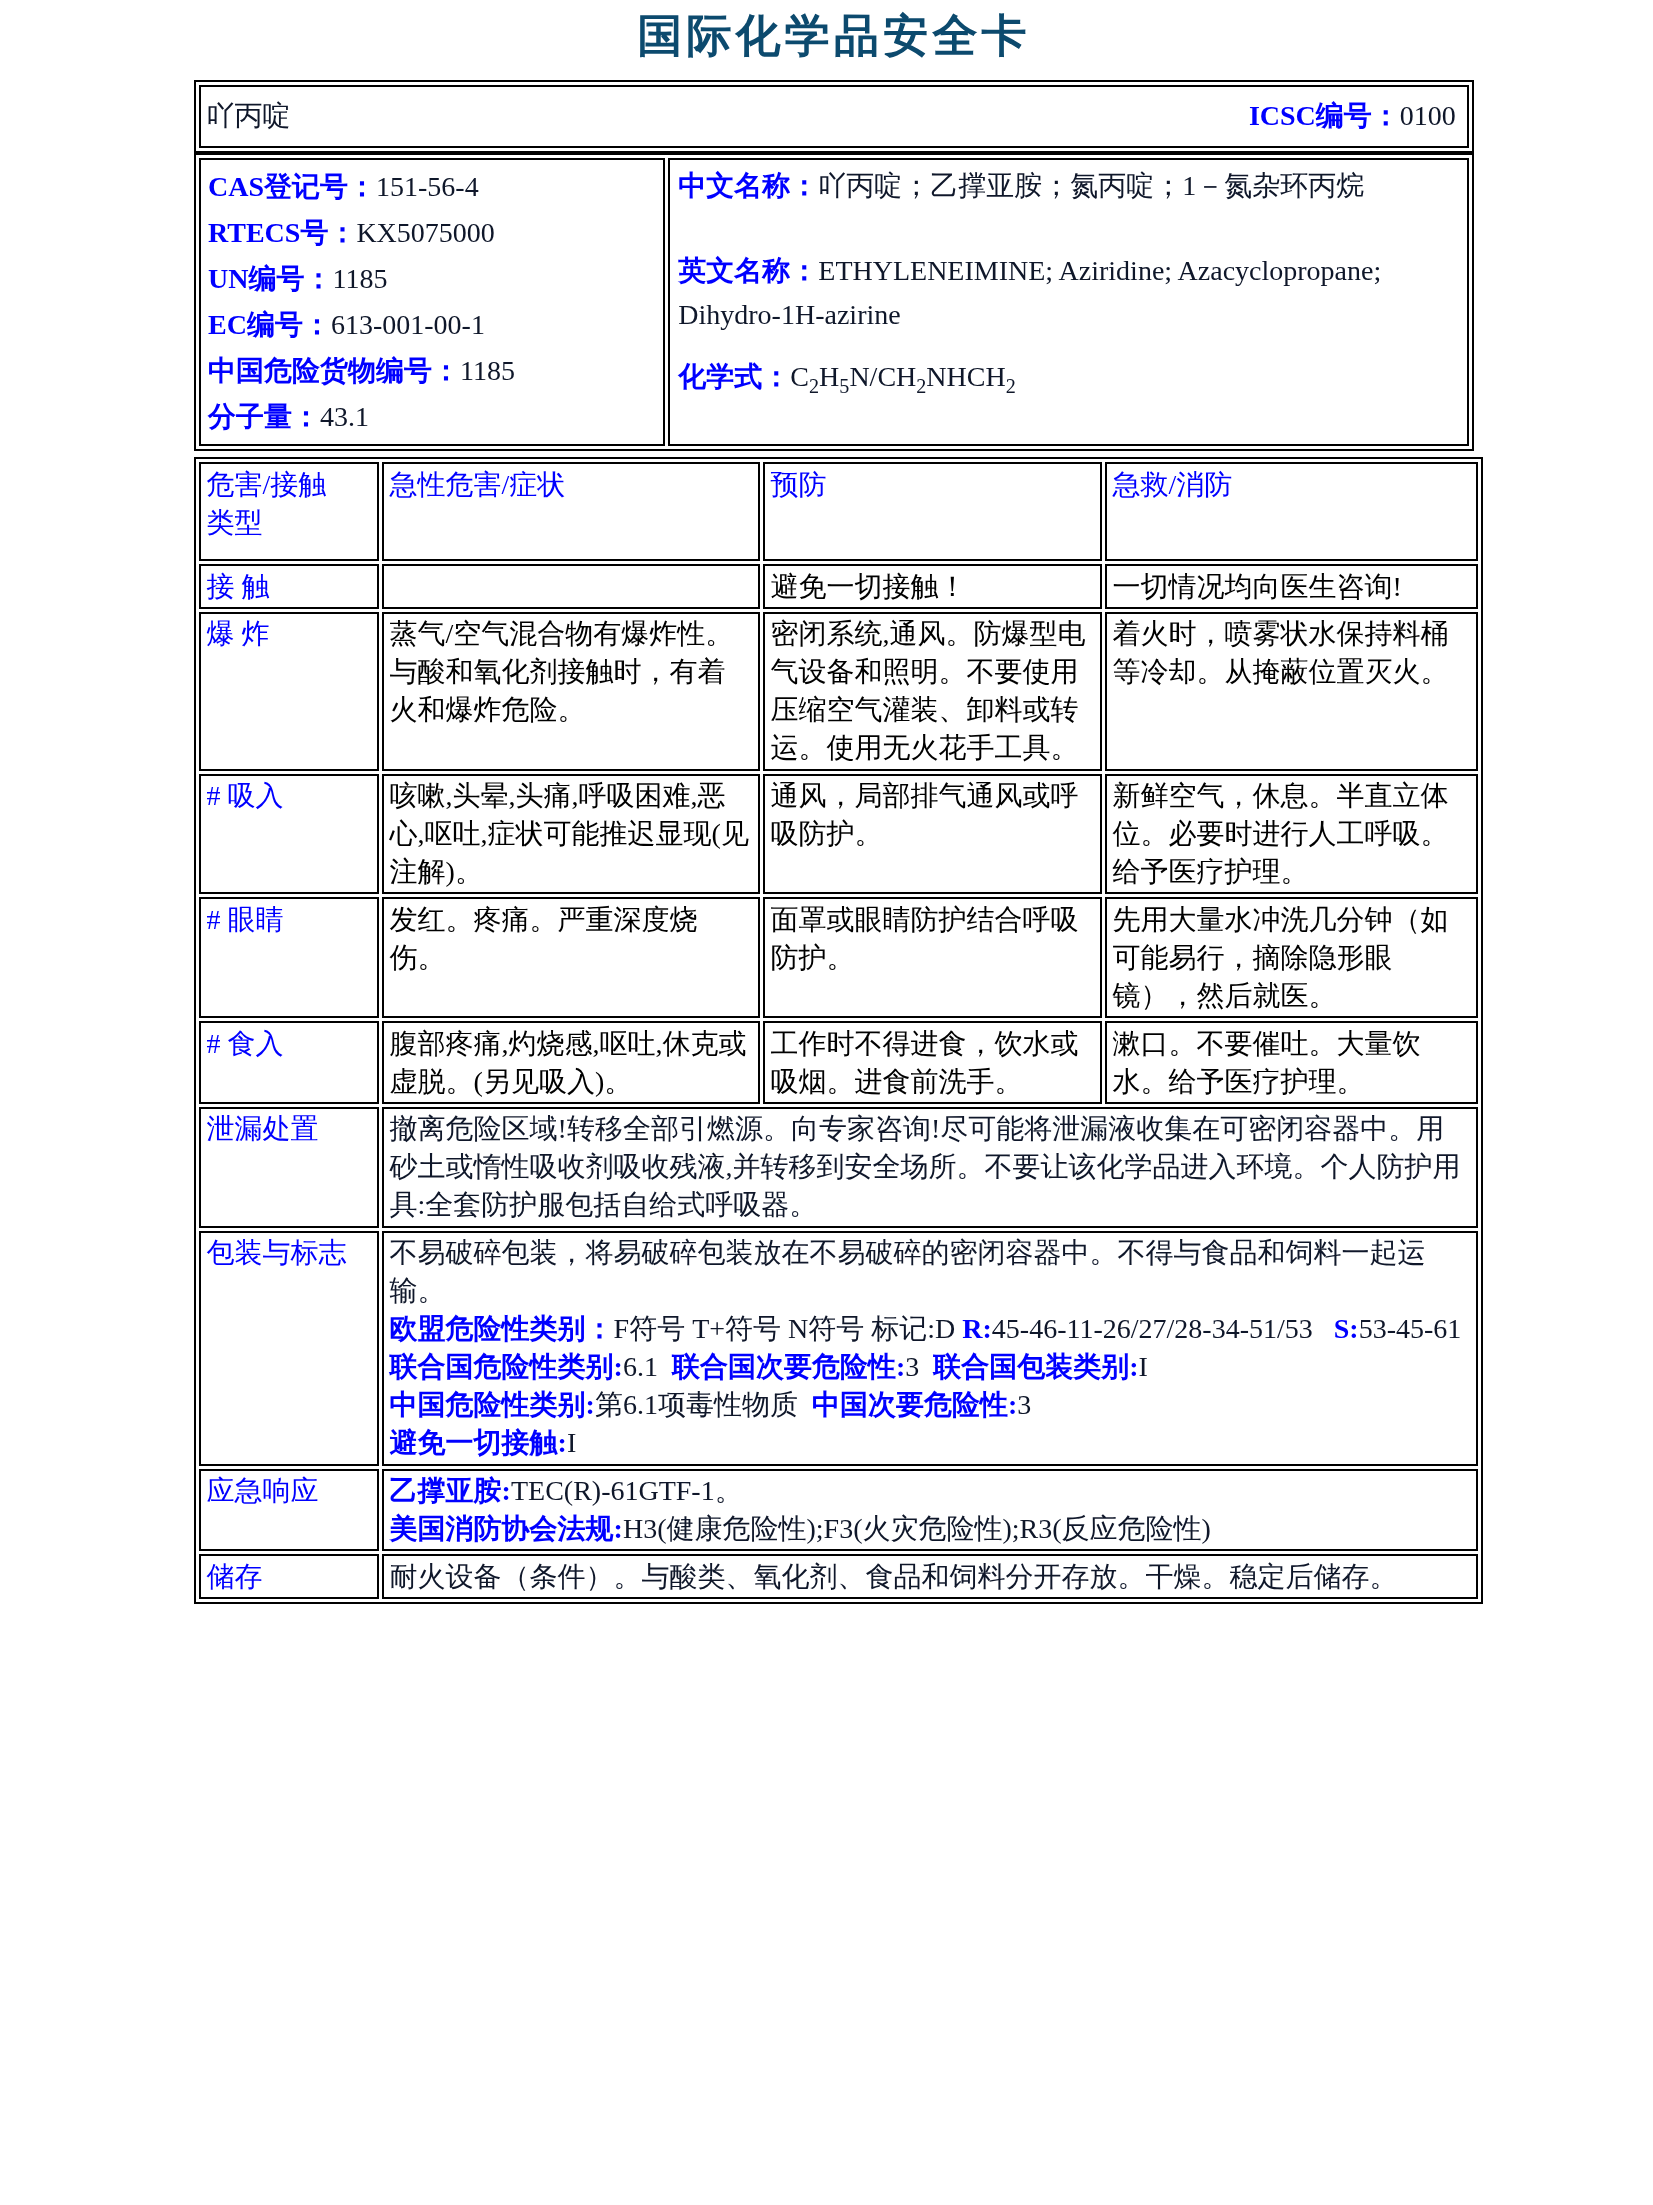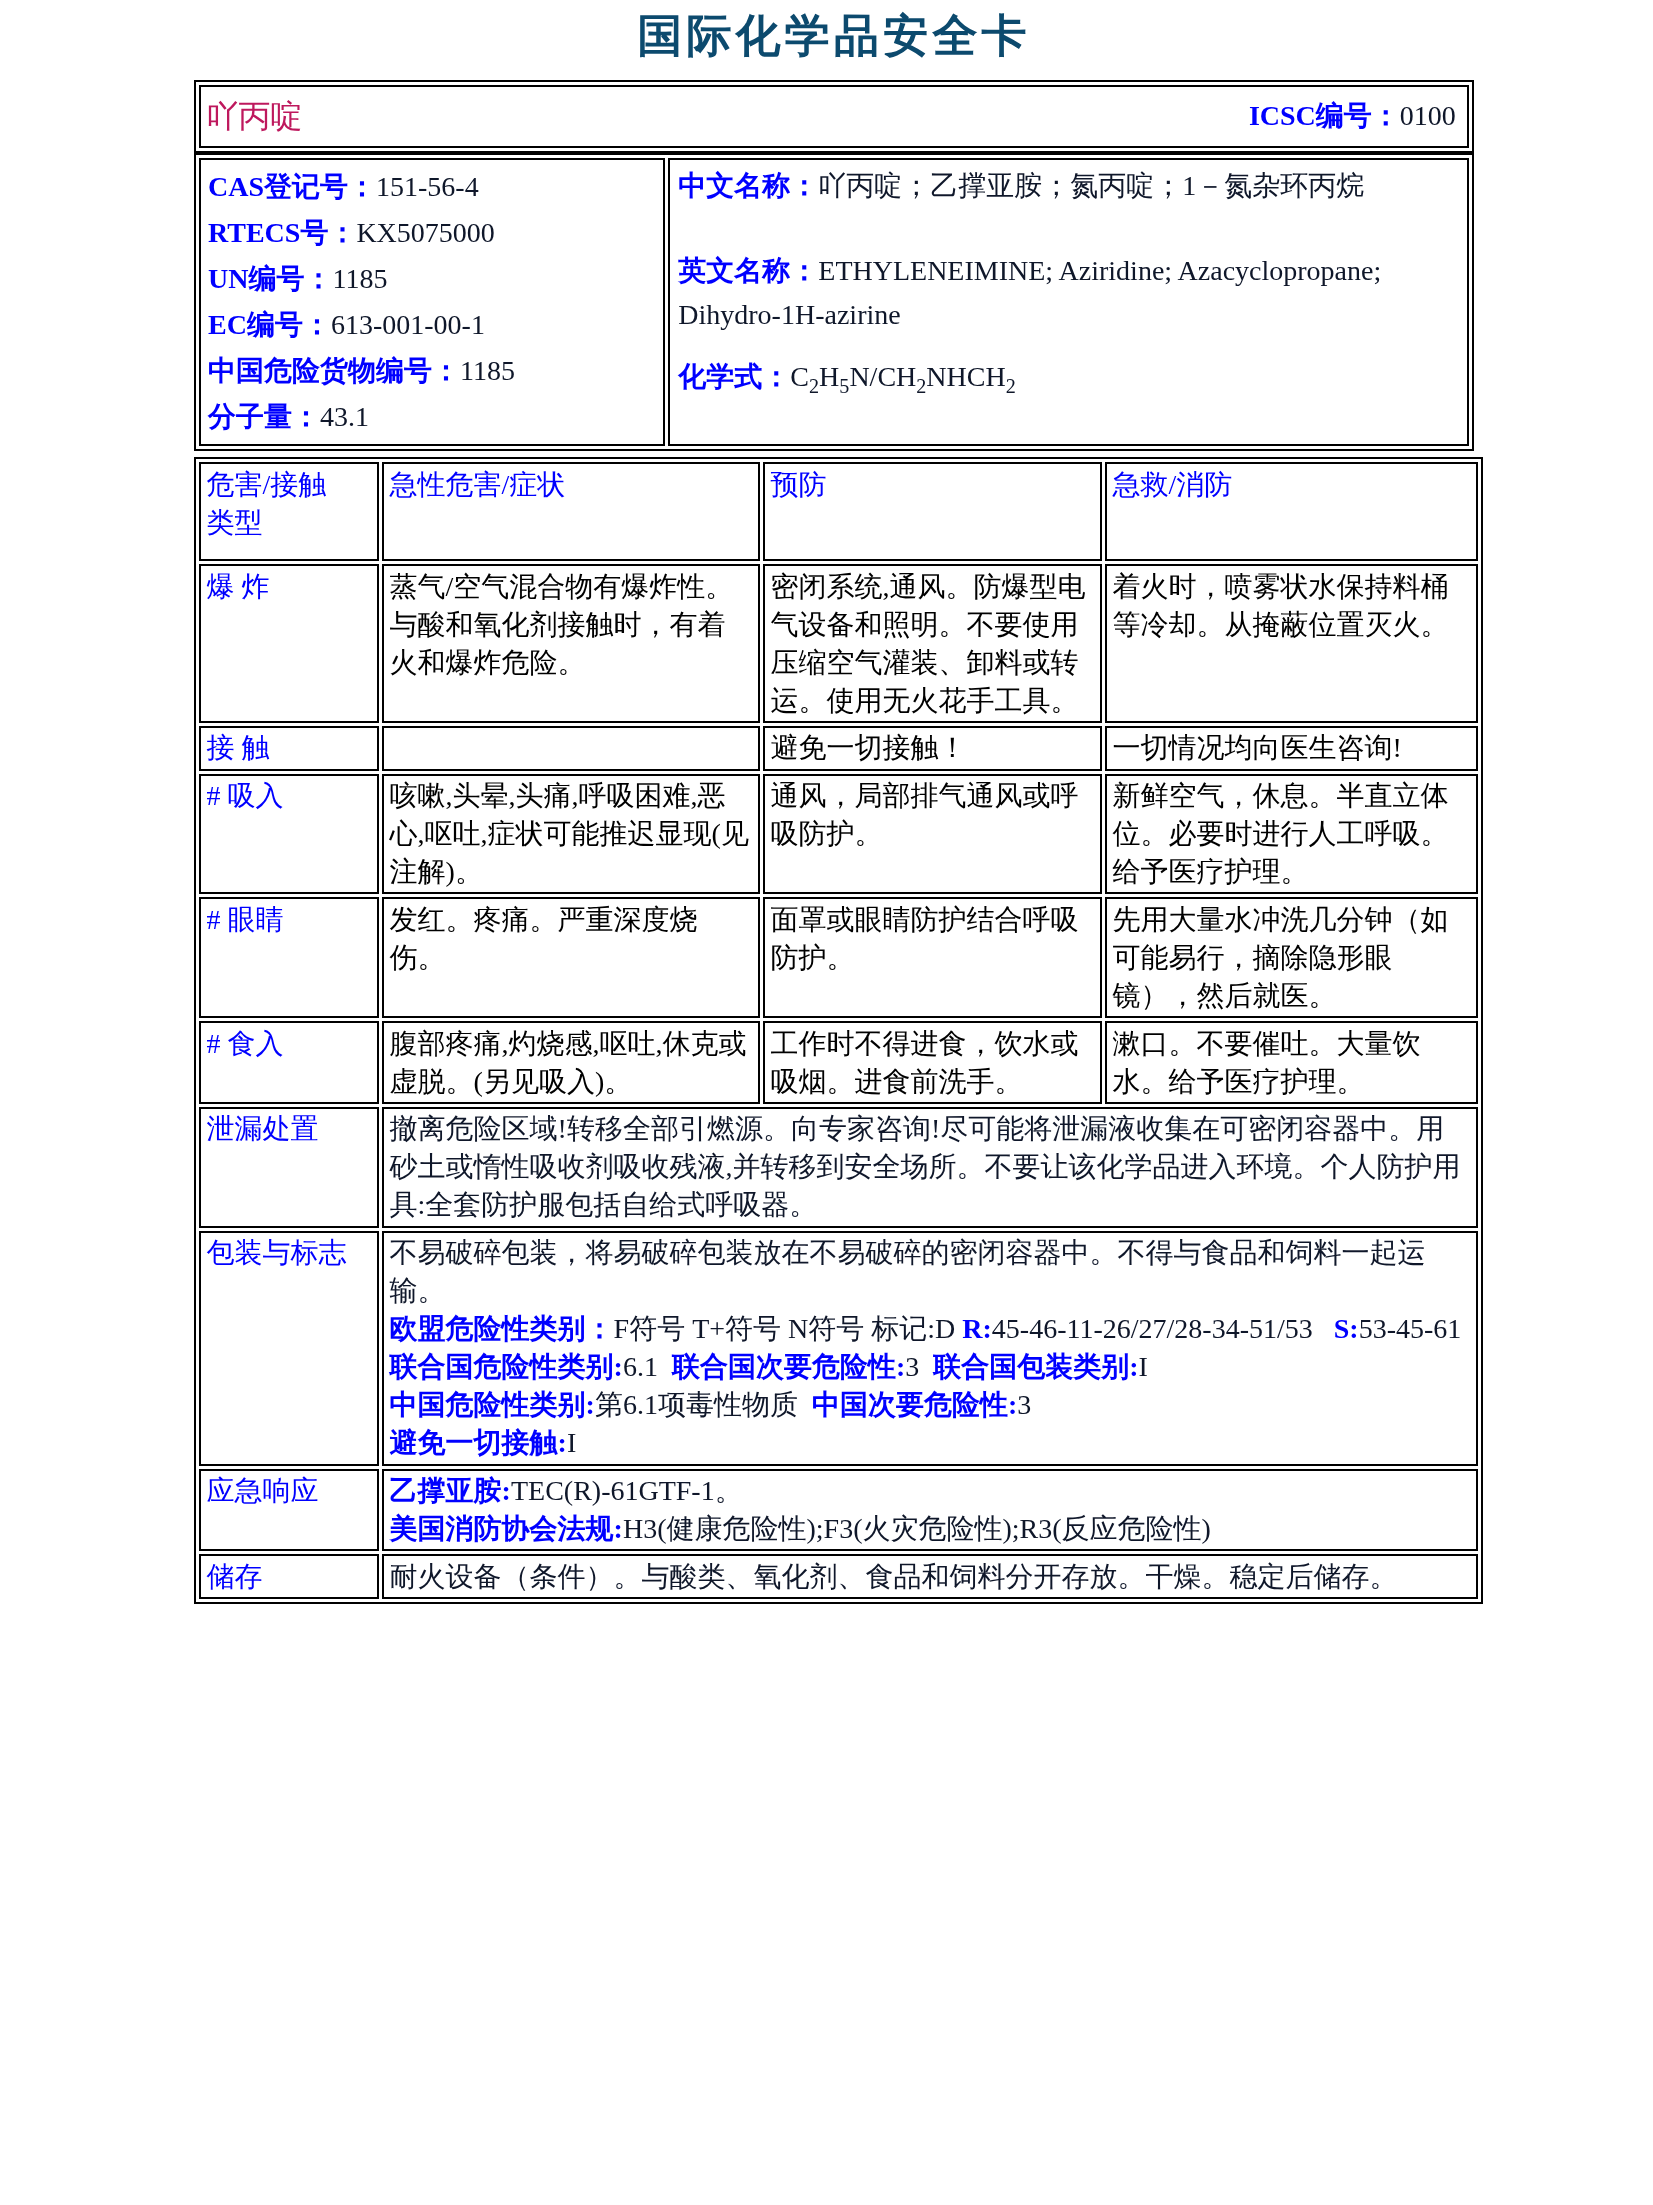--- a/index.html
+++ b/index.html
@@ -45,21 +45,21 @@
     word-break: break-word;
     overflow: hidden;
   }
 
   .lbl { color: #0000ff; font-weight: bold; }
   .txt { color: #0f172a; }
 
   
   .hdr-cell { height: 56px; vertical-align: middle !important; }
   .hdr-flex { display: flex; justify-content: space-between; align-items: center; }
-  .hdr-name { font-size: 32px; color: #be185d; }
+  .hdr-name { font-size: 28px; color: #0f172a; }
   .hdr-icsc { font-size: 28px; padding-right: 5.6px; }
 
   
   .info-left { width: 452px; padding: 4.2px 2.8px 4.2px 7px !important; }
   .info-right { padding: 4.2px 7px 4.2px 8.5px !important; margin-top: 34px; }
   .info-line { line-height: 46px; white-space: nowrap; }
   .grp-cn { margin-bottom: 41px; }
   .grp-en { margin-bottom: 18.3px; }
   .grp { line-height: 44px; }
   sub { font-size: 0.72em; }
@@ -144,30 +144,30 @@
         <tr>
           <th class="head-cell">危害/接触
 类型</th>
           <th class="head-cell">急性危害/症状</th>
           <th class="head-cell">预防</th>
           <th class="head-cell">急救/消防</th>
         </tr>
       </thead>
       <tbody>
           <tr>
+            <td class="type-cell">接 触</td>
+            <td class="content-cell"></td>
+            <td class="content-cell">避免一切接触！</td>
+            <td class="content-cell">一切情况均向医生咨询!</td>
+          </tr>
+          <tr>
             <td class="type-cell">爆 炸</td>
             <td class="content-cell">蒸气/空气混合物有爆炸性。与酸和氧化剂接触时，有着火和爆炸危险。</td>
             <td class="content-cell">密闭系统,通风。防爆型电气设备和照明。不要使用压缩空气灌装、卸料或转运。使用无火花手工具。</td>
             <td class="content-cell">着火时，喷雾状水保持料桶等冷却。从掩蔽位置灭火。</td>
-          </tr>
-          <tr>
-            <td class="type-cell">接 触</td>
-            <td class="content-cell"></td>
-            <td class="content-cell">避免一切接触！</td>
-            <td class="content-cell">一切情况均向医生咨询!</td>
           </tr>
           <tr>
             <td class="type-cell"># 吸入</td>
             <td class="content-cell">咳嗽,头晕,头痛,呼吸困难,恶心,呕吐,症状可能推迟显现(见注解)。</td>
             <td class="content-cell">通风，局部排气通风或呼吸防护。</td>
             <td class="content-cell">新鲜空气，休息。半直立体位。必要时进行人工呼吸。给予医疗护理。</td>
           </tr>
           <tr>
             <td class="type-cell"># 眼睛</td>
             <td class="content-cell">发红。疼痛。严重深度烧伤。</td>

